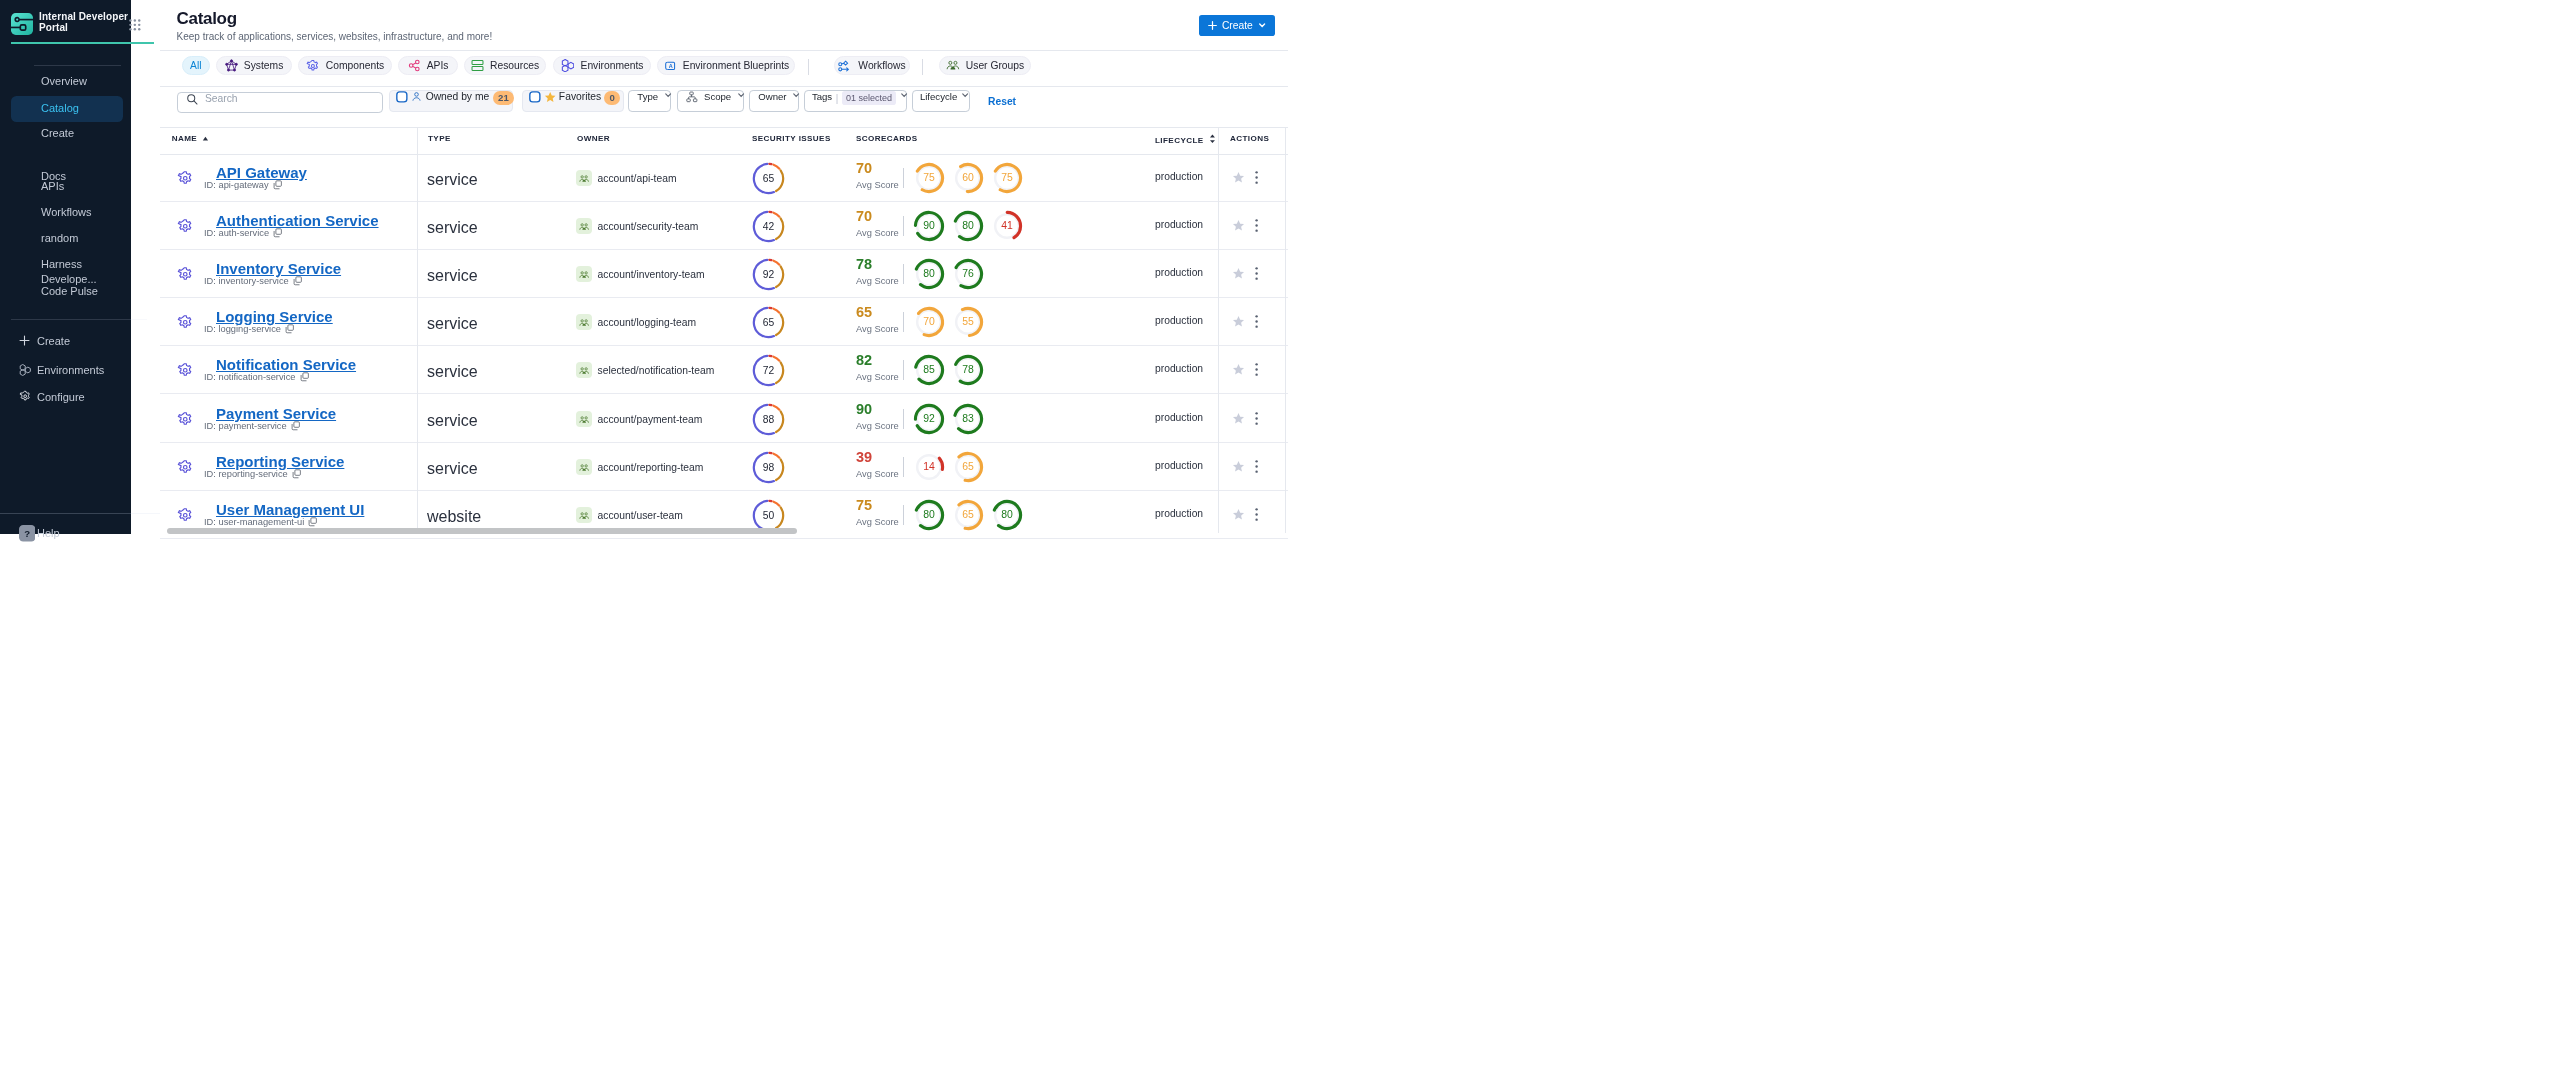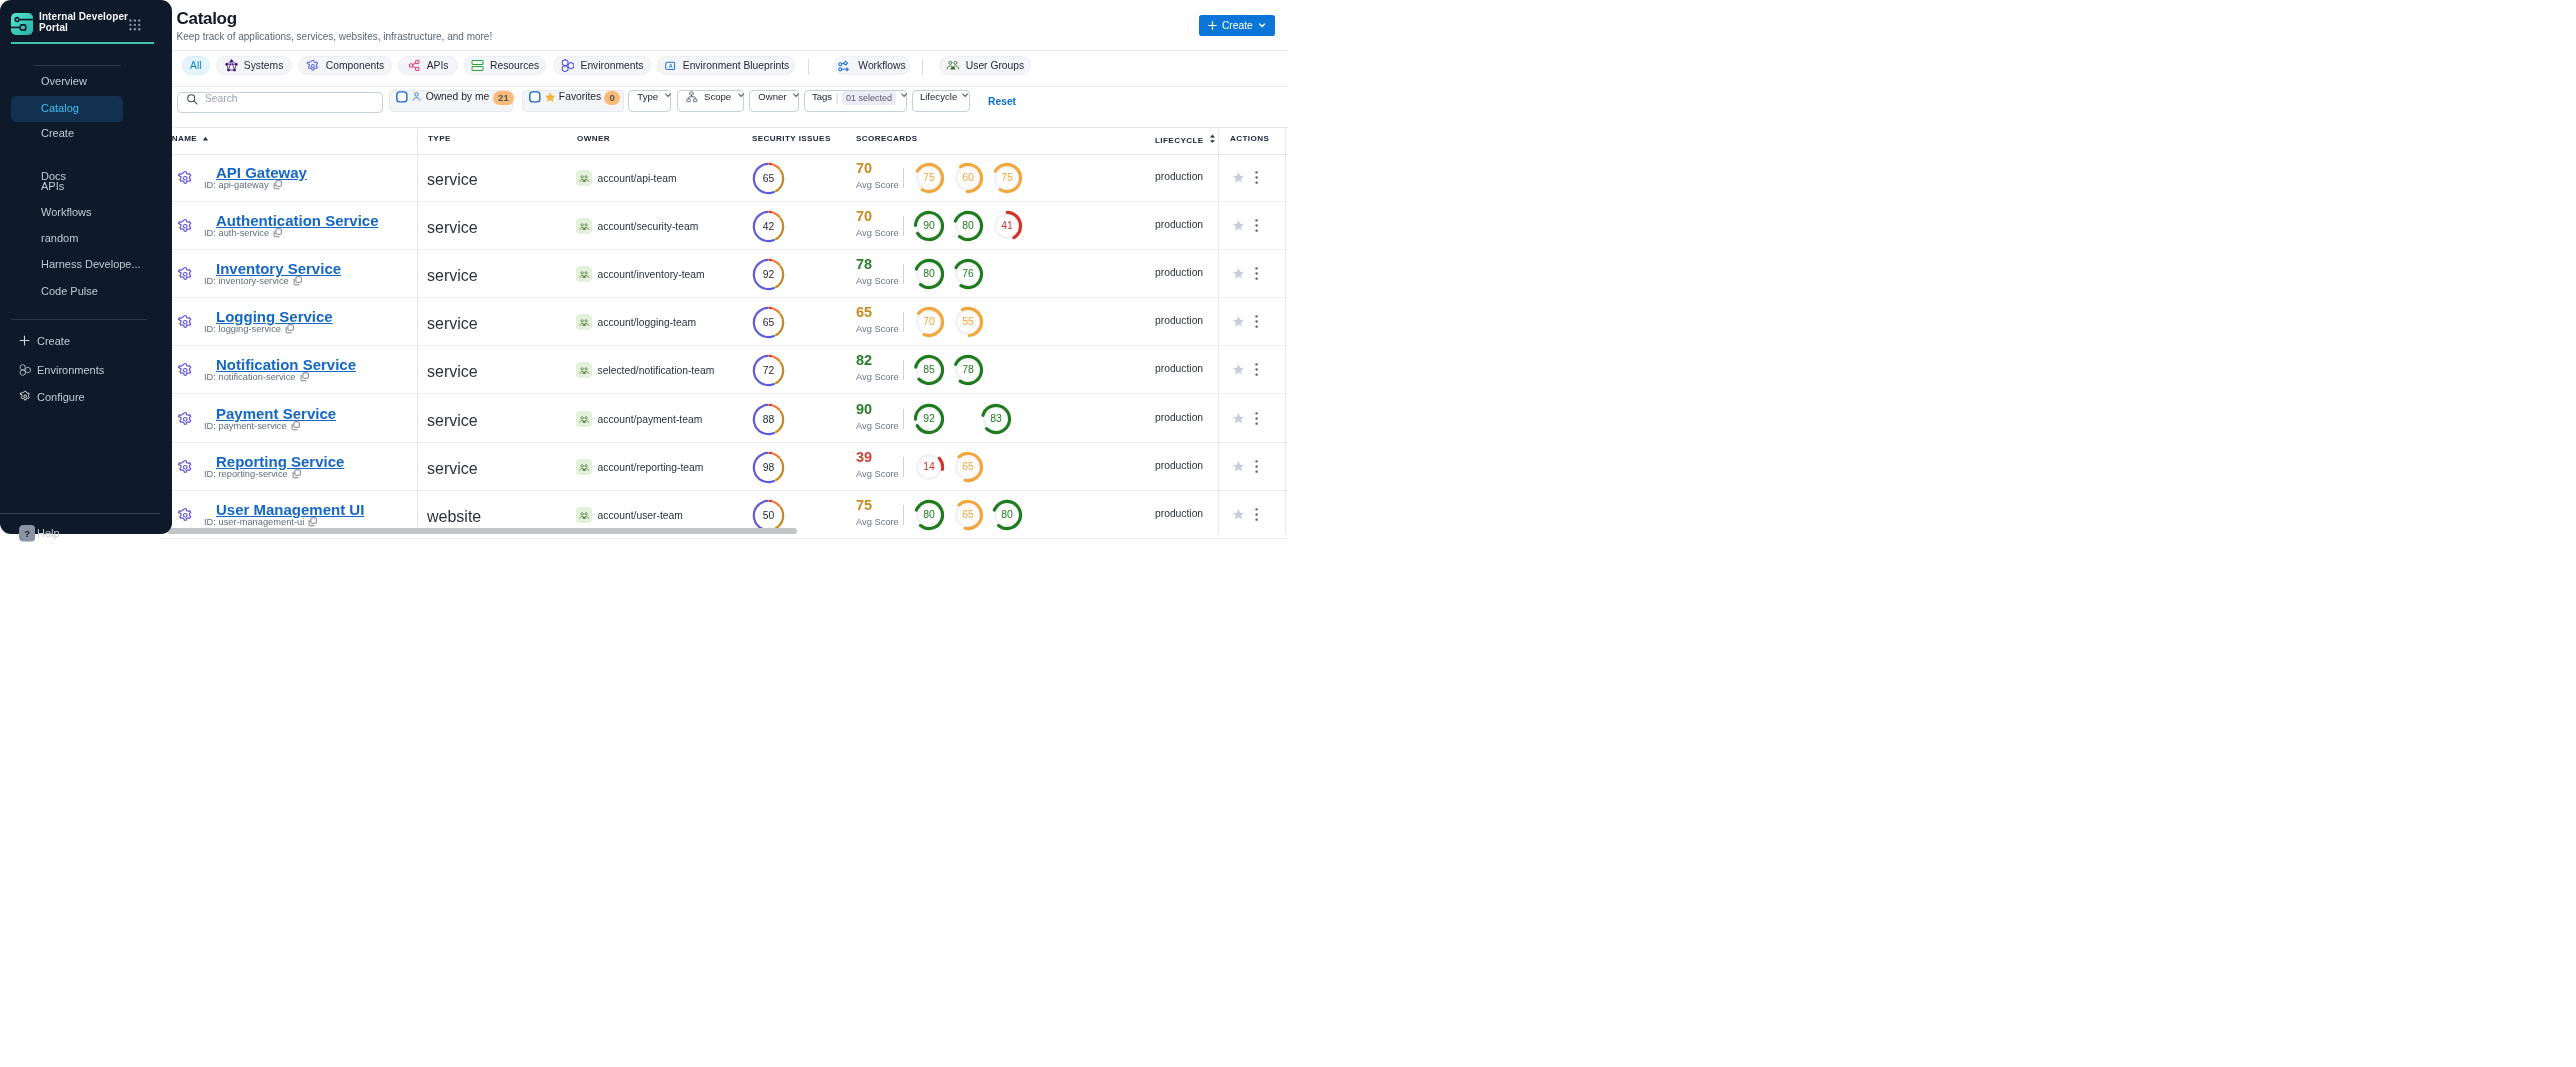--- a/index.html
+++ b/index.html
@@ -1,15 +1,15 @@
 <!DOCTYPE html>
 <html style="font-size:11px"><head><meta charset="utf-8"><style>
 * { margin:0; padding:0; box-sizing:border-box; }
 html,body { width:1288px; height:534px; overflow:hidden; font-family:"Liberation Sans", sans-serif; background:#fff; }
-#sidebar { position:absolute; left:0; top:0; width:172px; height:534px; background:#0e1a29; z-index:5;border-radius:11px; }
+#sidebar { position:absolute; left:0; top:0; width:131px; height:534px; background:#0e1a29; z-index:5; }
 #logo { position:absolute; left:11px; top:13px; }
 #sbtitle { position:absolute; left:39px; top:11px; width:98px; color:#f4f6f9; font-size:10px; font-weight:700; line-height:11.4px; letter-spacing:0.1px; }
 #dots9 { position:absolute; left:129px; top:19px; }
 #tealline { position:absolute; left:11px; top:42px; width:143px; height:1.7px; background:#3fc5ac; }
 .sep { position:absolute; background:rgba(210,220,235,0.16); height:0.7px; }
 .nav { position:absolute; left:41px; font-size:11px; color:#c3cad6; height:15px; line-height:15px; }
 #catpill { position:absolute; left:11px; top:96px; width:112px; height:25.5px; background:#123150; border-radius:5.5px; }
 #catpill span { position:absolute; left:30px; top:5.5px; font-size:11px; color:#3bc2f1; }
 .bnav { position:absolute; left:37px; font-size:11px; color:#c3cad6; }
 .bico { position:absolute; left:18.6px; }
@@ -564,21 +564,21 @@
           <text x="24" y="29.5" text-anchor="middle" font-size="15" font-weight="500" fill="#1d2230">88</text>
         </svg></div>
   <div class="avgn" style="color:#2a7e2a">90</div>
   <div class="avgl">Avg Score</div>
   <div class="vsep"></div>
   <div class="ringw" style="left:753px"><svg width="32" height="32" viewBox="0 0 46 46">
           <circle cx="23" cy="23" r="17" fill="#ffffff" stroke="#f1f2f6" stroke-width="3.5"></circle>
           <circle cx="23" cy="23" r="19.5" fill="none" stroke="#1e7b1e" stroke-width="4.5" stroke-linecap="round" pathLength="100" stroke-dasharray="92 8" transform="rotate(179.4 23 23)"></circle>
           <text x="23" y="28" text-anchor="middle" font-size="15" font-weight="500" fill="#1e7b1e">92</text>
         </svg></div>
-      <div class="ringw" style="left:820px"><svg width="32" height="32" viewBox="0 0 46 46">
+      <div class="ringw" style="left:792px"><svg width="32" height="32" viewBox="0 0 46 46">
           <circle cx="23" cy="23" r="17" fill="#ffffff" stroke="#f1f2f6" stroke-width="3.5"></circle>
           <circle cx="23" cy="23" r="19.5" fill="none" stroke="#1e7b1e" stroke-width="4.5" stroke-linecap="round" pathLength="100" stroke-dasharray="83 17" transform="rotate(195.6 23 23)"></circle>
           <text x="23" y="28" text-anchor="middle" font-size="15" font-weight="500" fill="#1e7b1e">83</text>
         </svg></div>
   <div class="lc">production</div>
   <div class="act-star"><svg width="13" height="13" viewBox="0 0 24 24" fill="#c9cdda">
           <path d="M12 1.8l3.1 6.9 7.1.7-5.4 4.9 1.6 7.1L12 17.6l-6.4 3.8 1.6-7.1L1.8 9.4l7.1-.7z"></path>
         </svg></div>
   <div class="act-dots"><svg width="3.2" height="13" viewBox="0 0 4.6 19" fill="#586070">
           <circle cx="2.3" cy="2" r="1.75"></circle>

